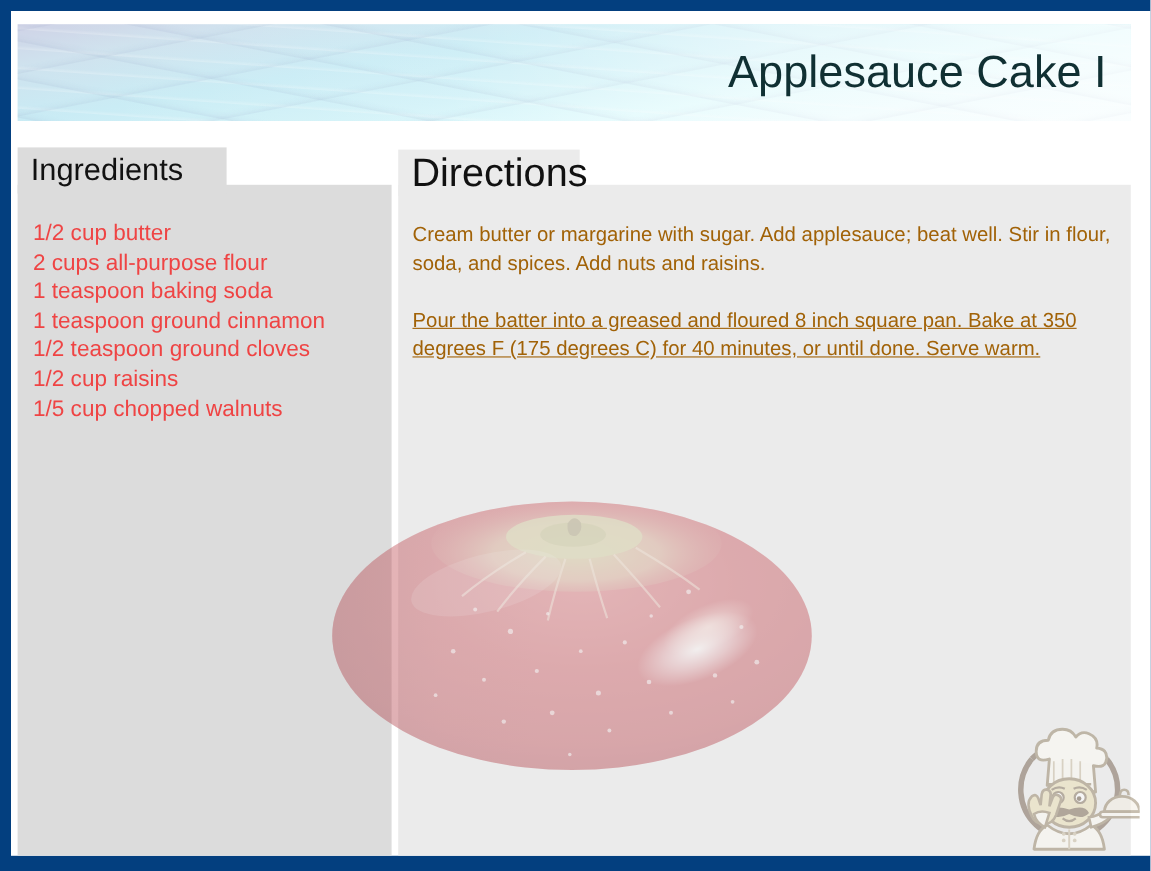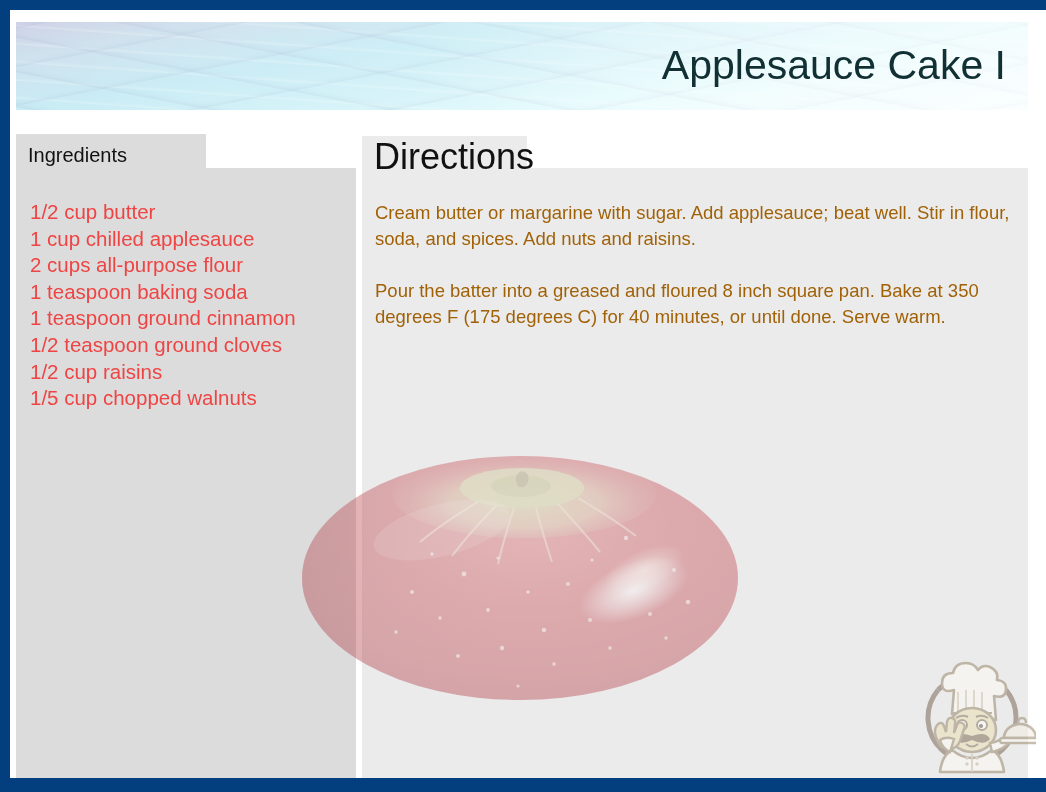--- a/index.html
+++ b/index.html
@@ -122,21 +122,21 @@
     display: flex;
     align-items: center;
     padding-left: 12px;
   }
   #ingredients-heading {
     left: 6px;
     top: 124px;
     width: 190px;
     height: 42px;
     background: #dcdcdc;
-    font-size: 20px;
+    font-size: 28px;
     color: #111111;
   }
   #directions-heading {
     left: 352px;
     top: 126px;
     width: 165px;
     height: 42px;
     background: #ebebeb;
     font-size: 36px;
     color: #111111;
@@ -161,21 +161,21 @@
     top: 190px;
     width: 648px;
     font-size: 18.5px;
     line-height: 26px;
     color: #a16207;
   }
   #directions-body p {
     margin: 0 0 26px 0;
     white-space: pre-line;
   }
-  #directions-body p:last-child { margin-bottom: 12px; }
+  #directions-body p:last-child { margin-bottom: 12px; text-decoration: underline; }
 
   
   #apple-image {
     position: absolute;
     left: 282px;
     top: 432px;
     width: 456px;
     height: 262px;
     opacity: 0.40;
     pointer-events: none;
@@ -290,21 +290,20 @@
         </g>
       </g>
     </svg>
 
     <div class="heading-tab" id="ingredients-heading">Ingredients</div>
 
     <div class="heading-tab" id="directions-heading">Directions</div>
 
     <ul id="ingredients-list">
       <li>1/2 cup butter</li>
-      <li>1 cup chilled applesauce</li>
       <li>2 cups all-purpose flour</li>
       <li>1 teaspoon baking soda</li>
       <li>1 teaspoon ground cinnamon</li>
       <li>1/2 teaspoon ground cloves</li>
       <li>1/2 cup raisins</li>
       <li>1/5 cup chopped walnuts</li>
     </ul>
 
     <div id="directions-body">
       <p>Cream butter or margarine with sugar.  Add applesauce; beat well. Stir in flour, soda, and spices.  Add nuts and raisins.</p>

